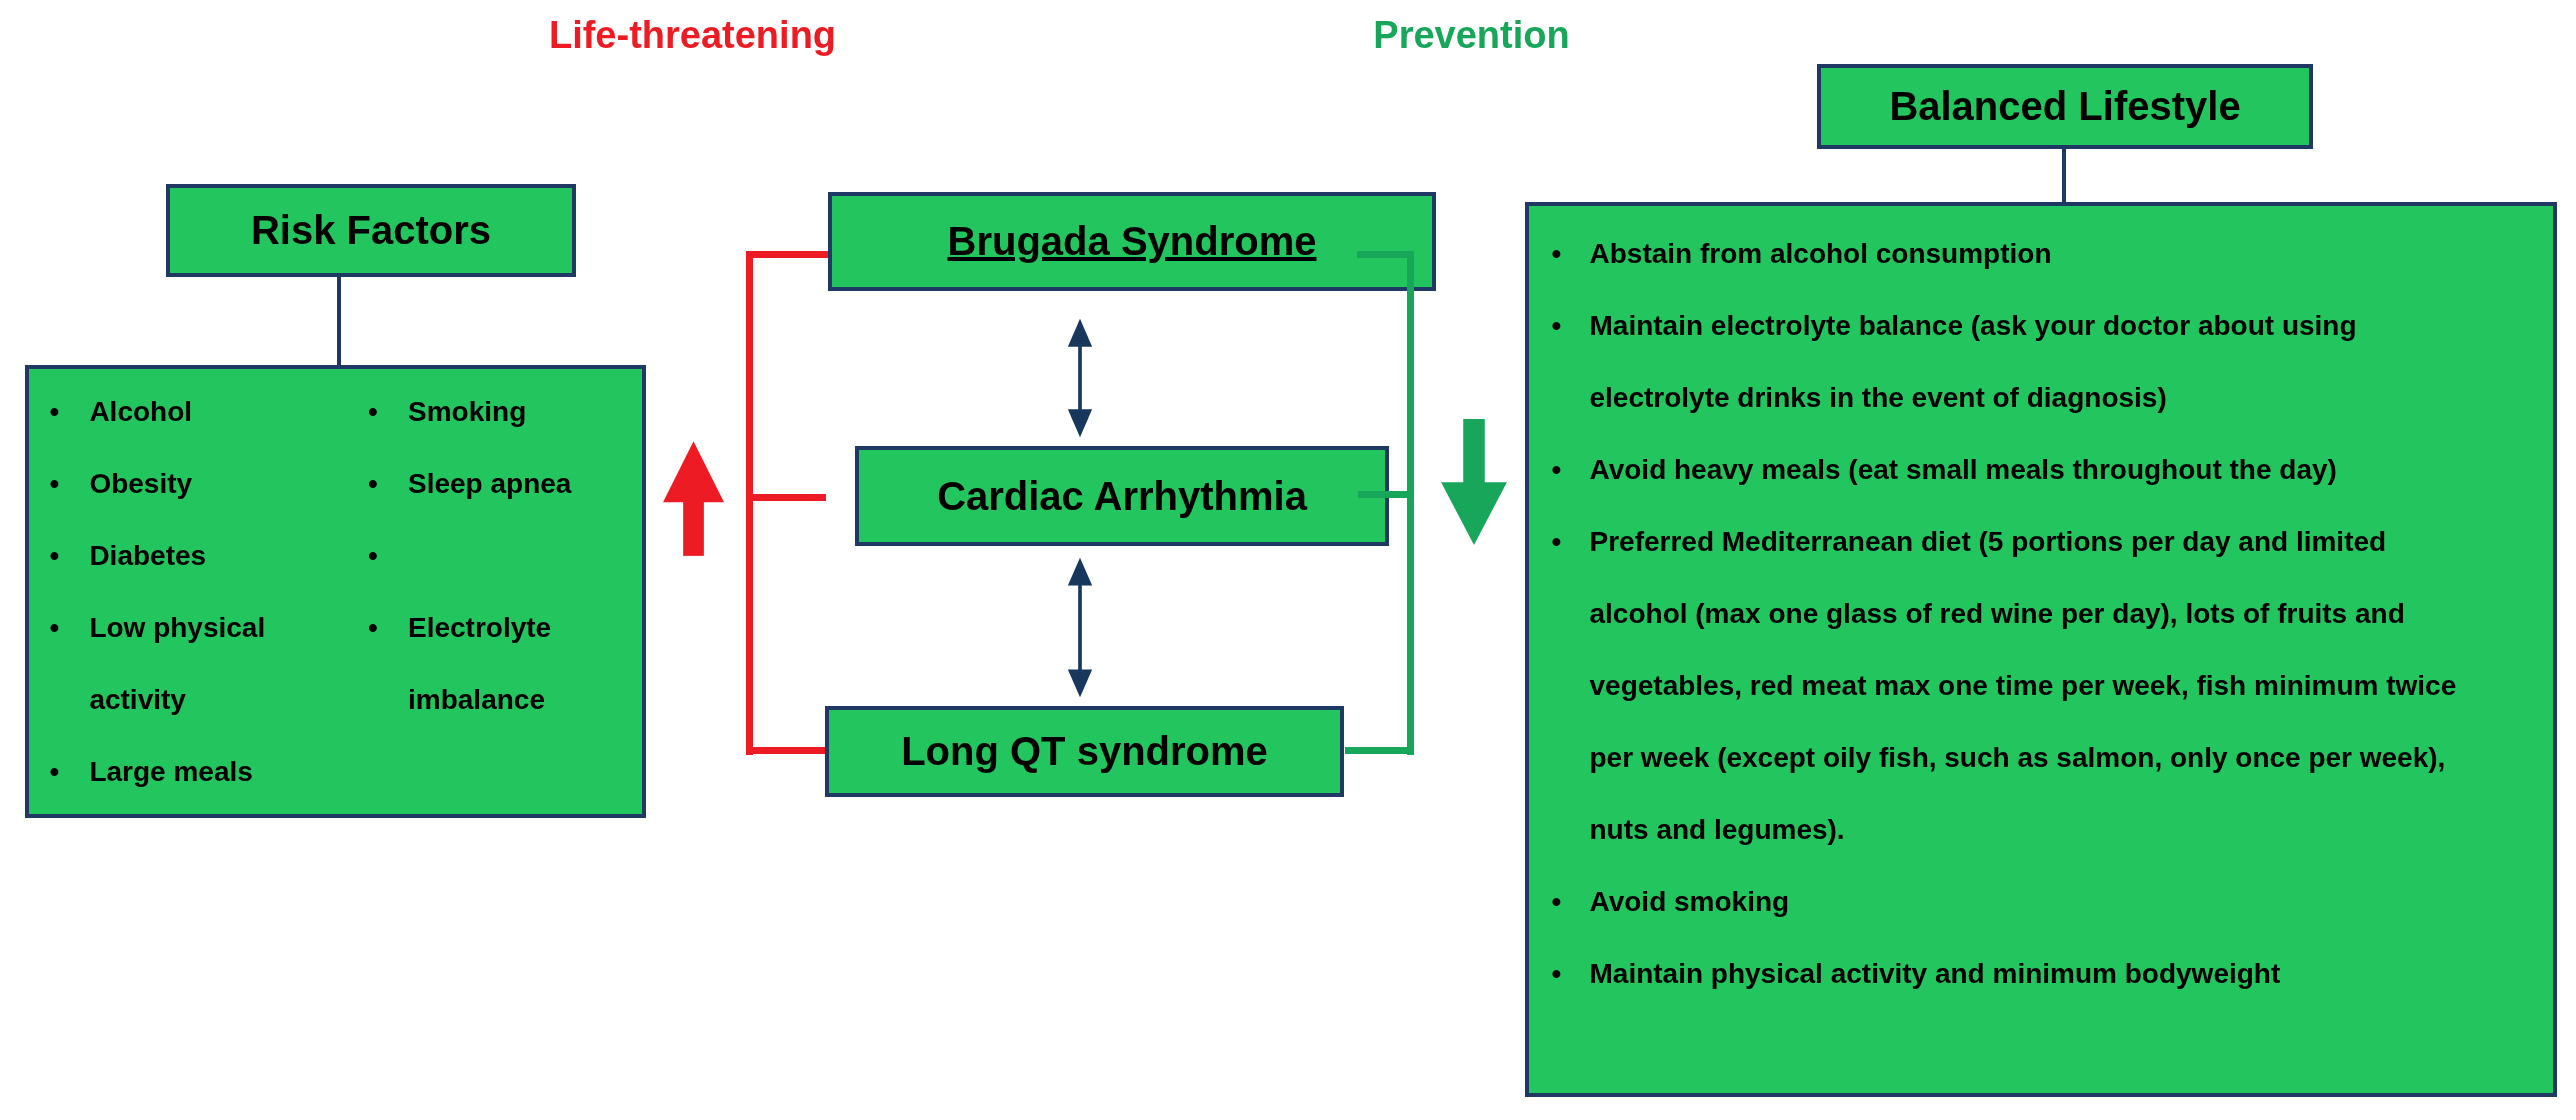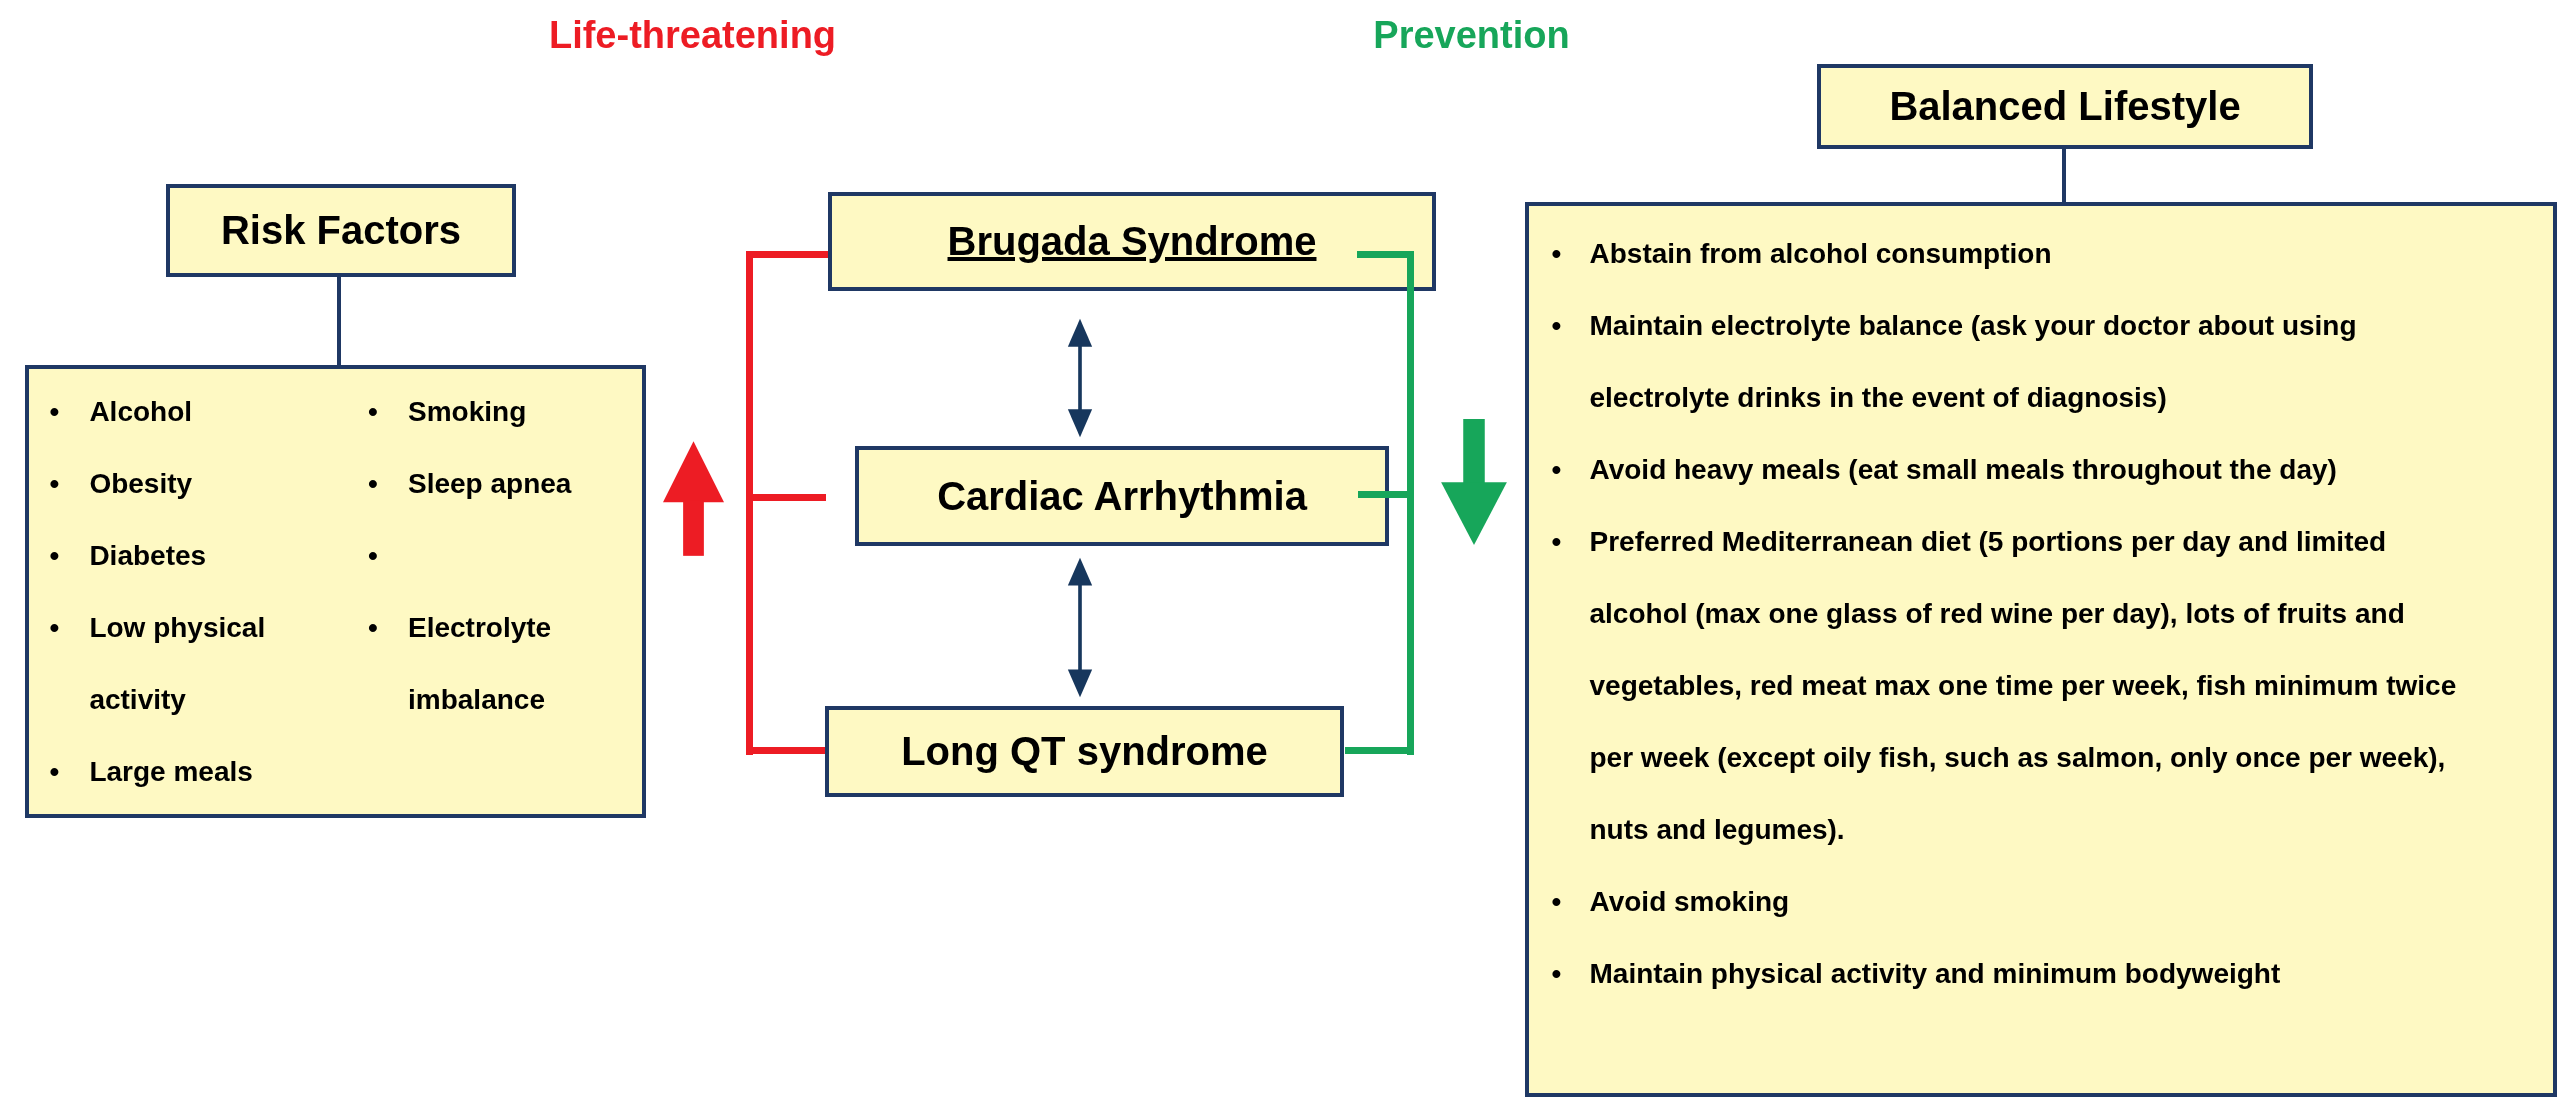--- a/index.html
+++ b/index.html
@@ -5,21 +5,21 @@
   html,body{margin:0;padding:0;background:#ffffff;}
   .canvas{
     position:relative;width:2576px;height:1120px;background:#ffffff;
     font-family:"Liberation Sans",sans-serif;font-weight:700;color:#000000;
     overflow:hidden;
   }
   .abs{position:absolute;}
   
   .nbox{
     position:absolute;box-sizing:border-box;border:4.3px solid var(--navy);
-    background:#fef9c3;display:flex;align-items:center;justify-content:center;
+    background:#22c55e;display:flex;align-items:center;justify-content:center;
   }
   .box-title{font-size:40px;font-weight:700;white-space:nowrap;}
   
   .hdr{position:absolute;font-size:38px;font-weight:700;text-align:center;white-space:nowrap;}
   .hdr.red{color:var(--red);}
   .hdr.green{color:var(--green);}
   
   .line{position:absolute;background:var(--navy);}
   .redline{position:absolute;background:var(--red);}
   .greenline{position:absolute;background:var(--green);}
@@ -41,21 +41,21 @@
   .navy-stroke{stroke:var(--arrow-navy);stroke-width:6;}
 </style>
 </head>
 <body>
 
 <div class="canvas">
 
   <div class="hdr green" style="left:1257px;top:13.5px;width:429px;">Prevention</div>
   <div class="hdr red" style="left:478px;top:13.5px;width:429px;">Life-threatening</div>
 
-  <div class="nbox" style="left:166px;top:184px;width:350px;height:93px;">
+  <div class="nbox" style="left:166px;top:184px;width:410px;height:93px;">
     <span class="box-title">Risk Factors</span>
   </div>
   <div class="line" style="left:337px;top:277px;width:3.7px;height:90px;"></div>
 
   <div class="nbox" style="left:24.5px;top:365px;width:621px;height:453px;justify-content:flex-start;align-items:flex-start;">
     <div class="risk-col" id="risk-col1" style="left:18.4px;top:7.4px;width:307px;">
         <div class="bullet-item">
           <span class="bullet">•</span>
           <span class="risk-col1-text">Alcohol</span>
         </div>

